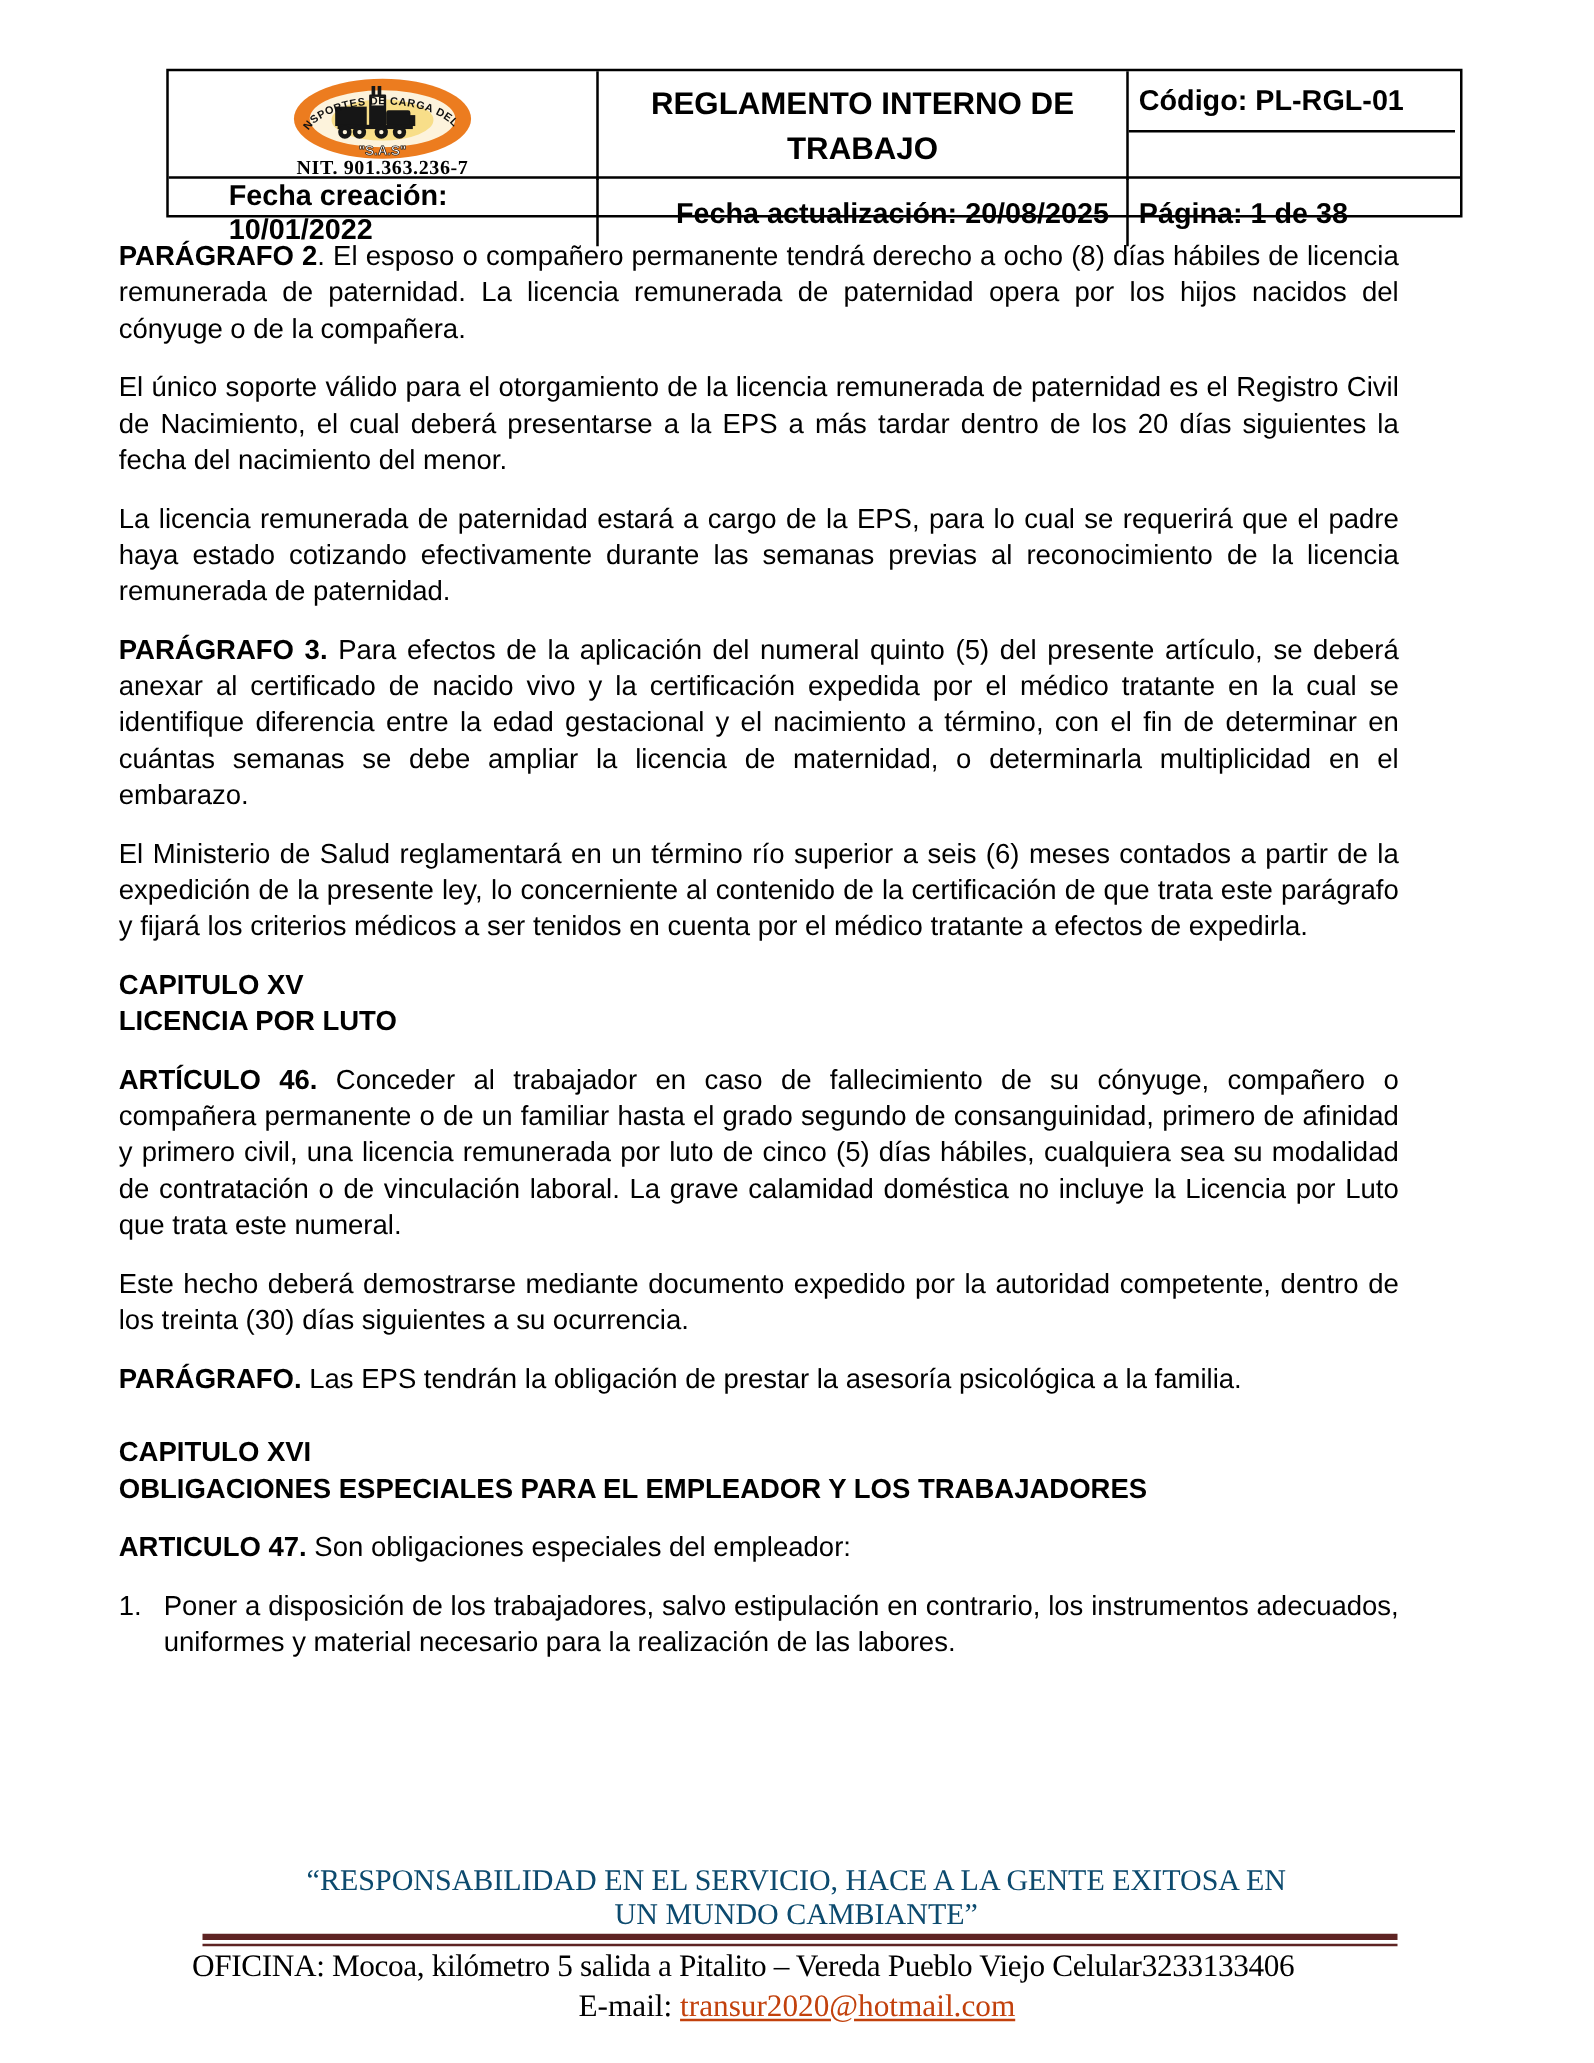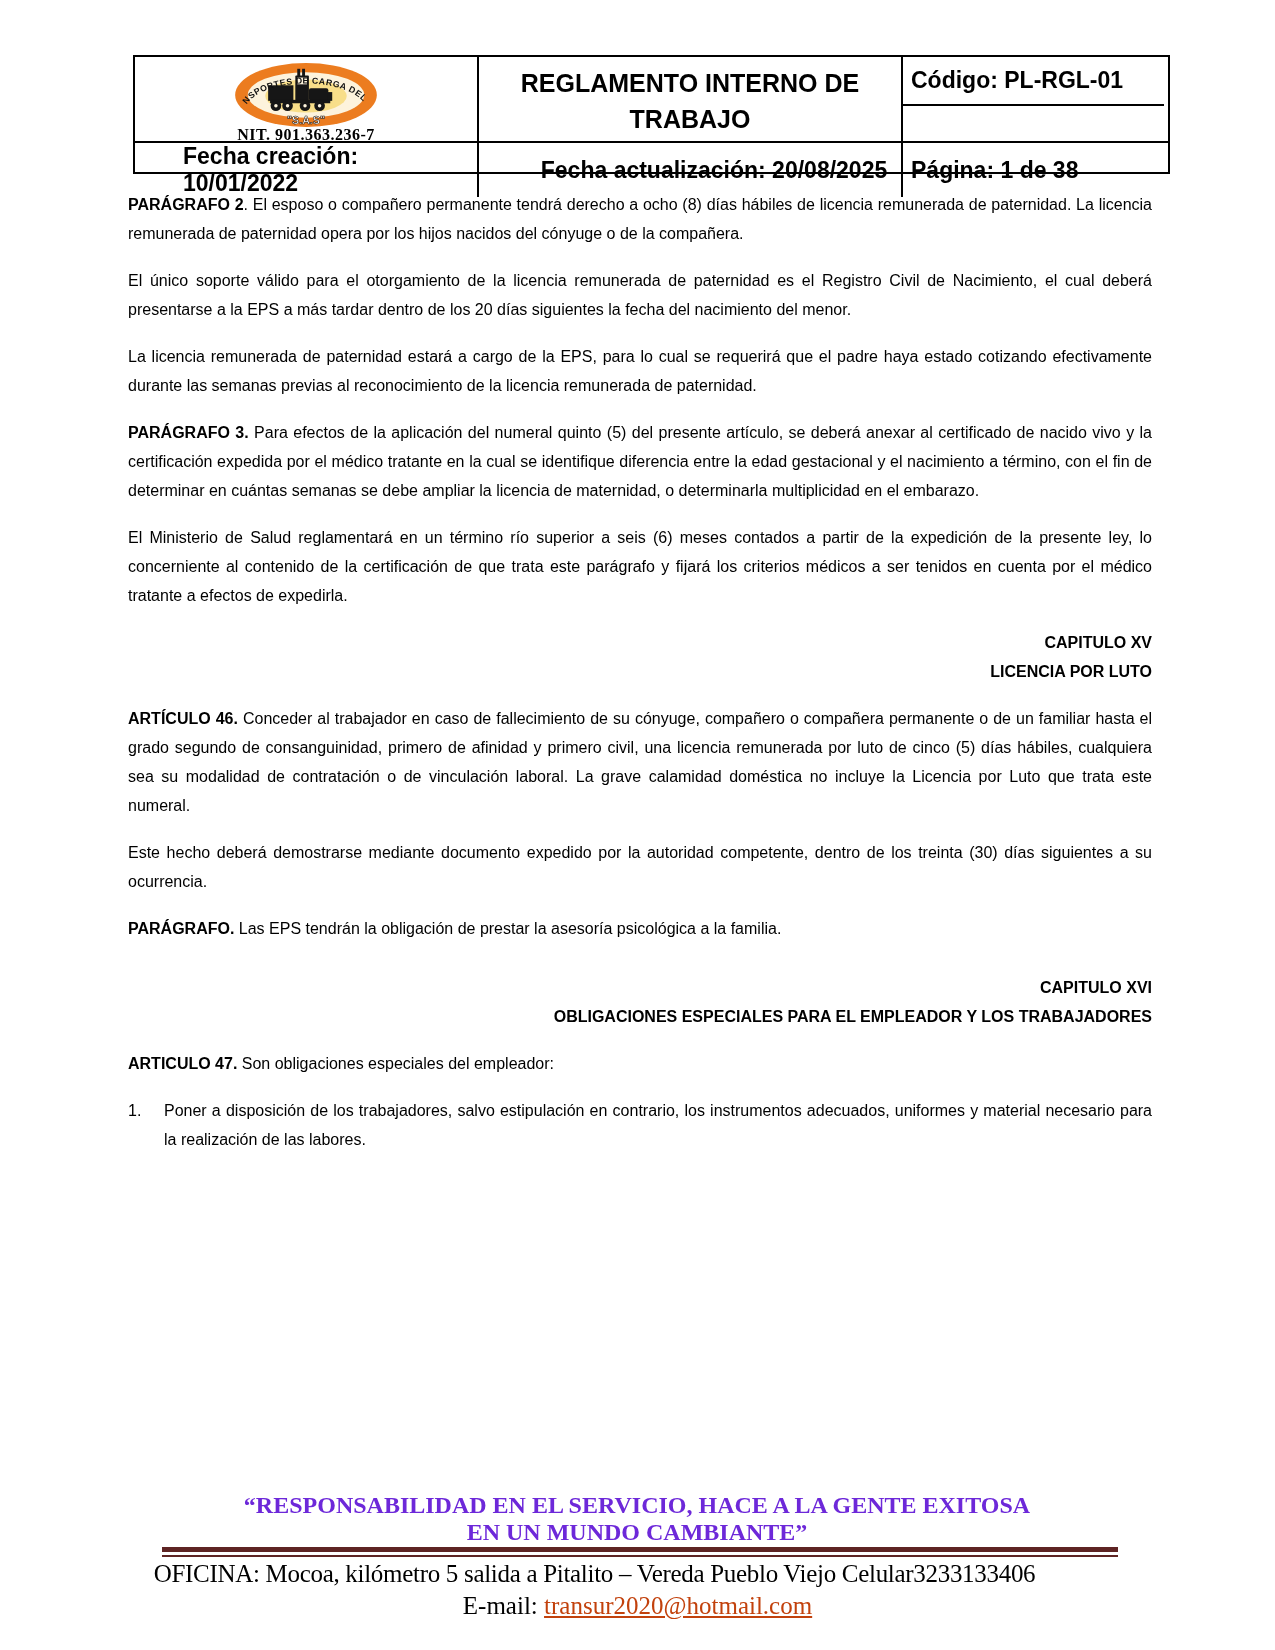--- a/index.html
+++ b/index.html
@@ -25,26 +25,26 @@
   .title-text{font-weight:bold;font-size:25px;line-height:36px;max-width:390px;}
   .cell-right{display:flex;flex-direction:column;}
   .cell-codigo{height:49px;border-bottom:2px solid #000;display:flex;align-items:center;padding-left:8px;font-weight:bold;font-size:23px;box-sizing:border-box;}
   .cell-version{flex:1;display:flex;align-items:center;padding-left:8px;font-weight:bold;font-size:23px;}
   .f-cell{display:flex;align-items:center;justify-content:center;font-weight:bold;font-size:23px;line-height:27px;}
   .f-cell.b{border-right:2px solid #000;padding-left:48px;}
   .f-cell.left{justify-content:flex-start;padding-left:8px;}
   .nit{font-family:"Liberation Serif","DejaVu Serif",serif;font-weight:bold;font-size:16px;letter-spacing:.5px;margin-top:-2px;}
   
   .doc-body{
-    position:absolute;left:128px;top:190px;width:1024px;
-    font-size:16px;line-height:29px;
+    position:absolute;left:95px;top:190px;width:1024px;
+    font-size:22px;line-height:29px;
   }
   .para{text-align:justify;margin:0 0 18px 0;}
   .para b{font-weight:bold;}
-  .chapter{ text-align:right;font-weight:bold;margin:0 0 18px 0;}
+  .chapter{ text-align:left;font-weight:bold;margin:0 0 18px 0;}
   .mt15{margin-top:15px;}
   .mt30{margin-top:30px;}
   .mt10{margin-top:10px;}
   .li{display:flex;margin:0 0 18px 0;}
   .li .num{flex:none;width:36px;}
   .li .txt{flex:1;text-align:justify;}
   
   .slogan{
     position:absolute;left:227px;top:1492px;width:820px;
     text-align:center;
@@ -153,18 +153,18 @@
 
     <p class="para mt10"><b>ARTICULO 47.</b><span> Son obligaciones especiales del empleador:</span></p>
 
     <div class="li mt10">
       <span class="num">1.</span>
       <span class="txt">Poner a disposición de los trabajadores, salvo estipulación en contrario, los instrumentos adecuados, uniformes y material necesario para la realización de las labores.</span>
     </div>
 
   </div>
 
-  <div class="slogan" style="color: #6d28d9; font-weight: bold;">“RESPONSABILIDAD EN EL SERVICIO, HACE A LA GENTE EXITOSA EN UN MUNDO CAMBIANTE”</div>
+  <div class="slogan" style="color: #0c4a6e;">“RESPONSABILIDAD EN EL SERVICIO, HACE A LA GENTE EXITOSA EN UN MUNDO CAMBIANTE”</div>
   <div class="rule" style="border-color: rgb(94, 36, 35);"></div>
   <div class="office">OFICINA: Mocoa, kilómetro 5 salida a Pitalito – Vereda Pueblo Viejo Celular3233133406</div>
   <div class="email-line"><span>E-mail: </span><a href="#">transur2020@hotmail.com</a></div>
 
 </div>
 
 </body></html>

